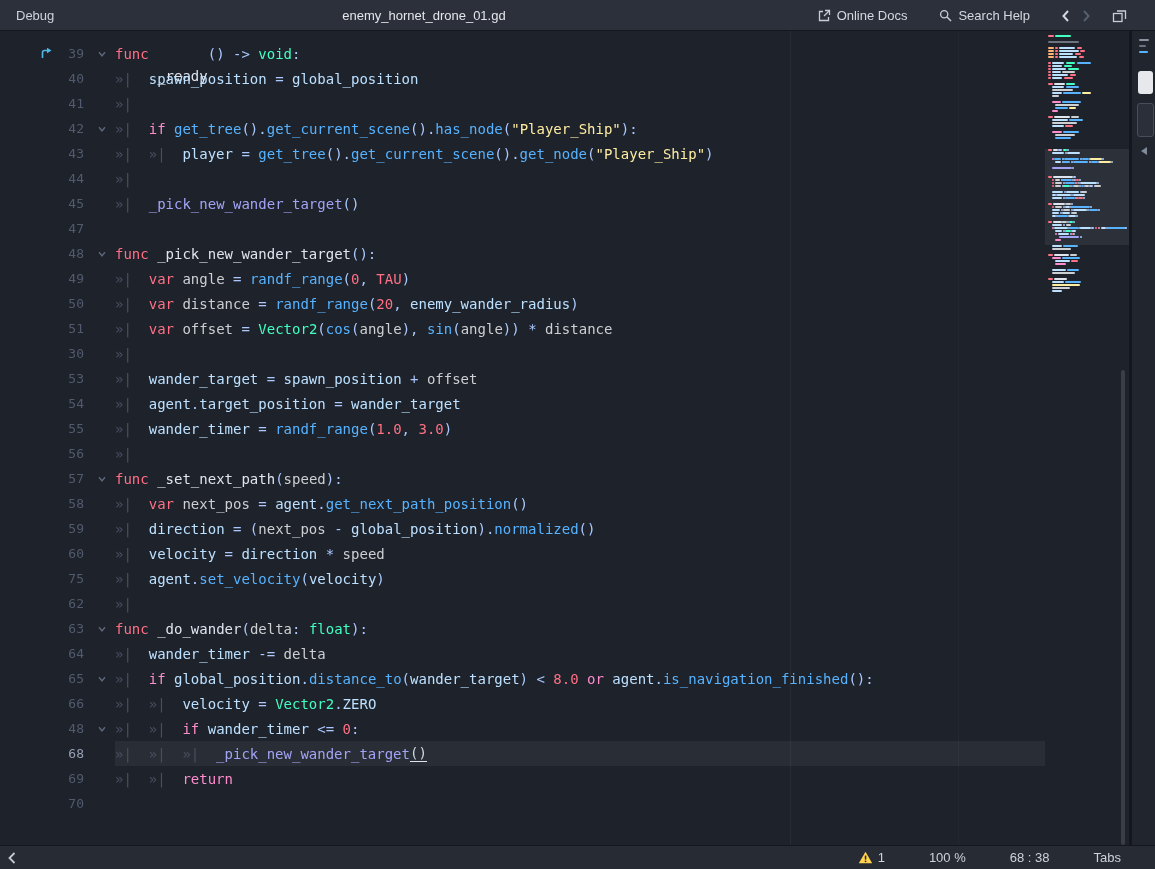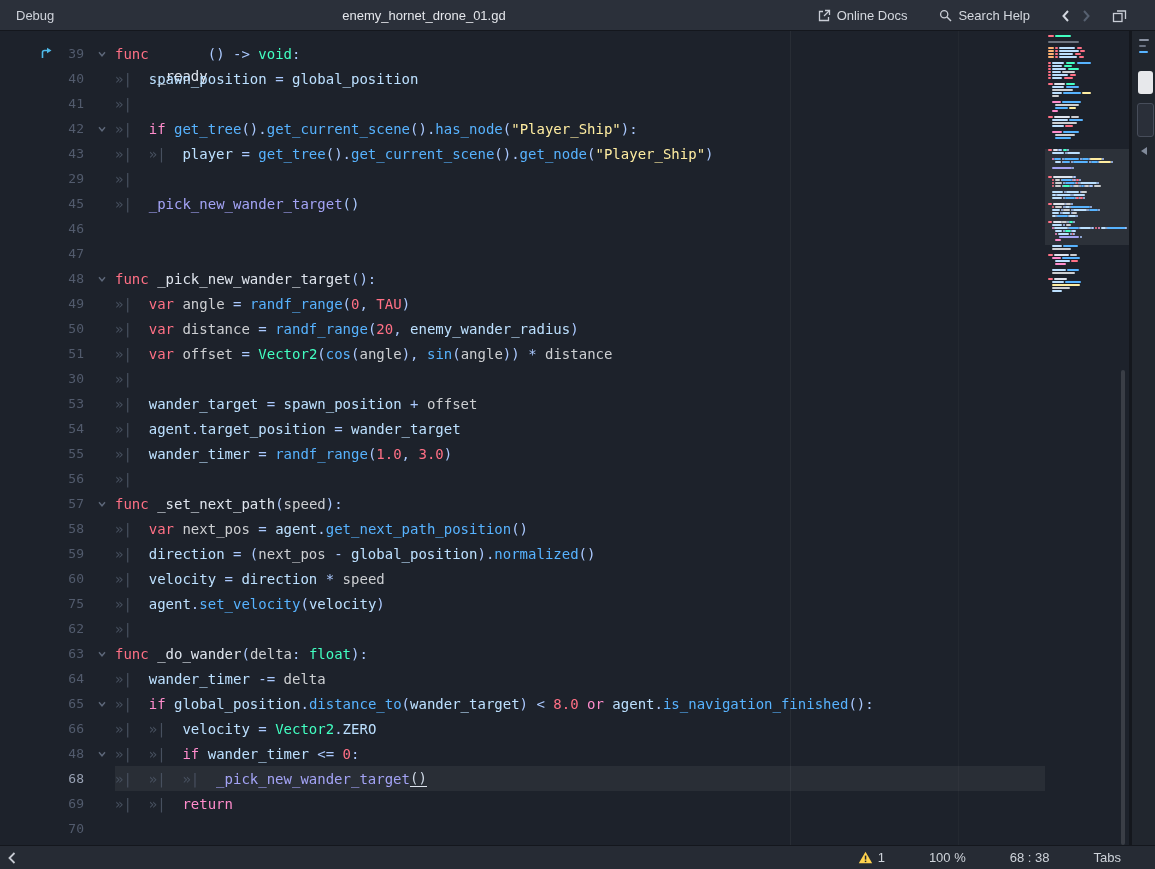--- a/index.html
+++ b/index.html
@@ -147,33 +147,28 @@
           </svg>
         </div>
         <div class="code-area"><span class="tab">»|</span><span style="color: rgb(255, 140, 204);">if </span><span style="color: rgb(87, 179, 255);">get_tree</span><span style="color: rgb(171, 201, 255);">().</span><span style="color: rgb(87, 179, 255);">get_current_scene</span><span style="color: rgb(171, 201, 255);">().</span><span style="color: rgb(87, 179, 255);">has_node</span><span style="color: rgb(171, 201, 255);">(</span><span style="color: rgb(255, 237, 161);">"Player_Ship"</span><span style="color: rgb(171, 201, 255);">):</span></div>
       </div>
       <div class="code-row">
         <div class="lnum">43</div>
         <div class="fold"></div>
         <div class="code-area"><span class="tab">»|</span><span class="tab">»|</span><span style="color: rgb(188, 224, 255);">player</span><span style="color: rgb(171, 201, 255);"> = </span><span style="color: rgb(87, 179, 255);">get_tree</span><span style="color: rgb(171, 201, 255);">().</span><span style="color: rgb(87, 179, 255);">get_current_scene</span><span style="color: rgb(171, 201, 255);">().</span><span style="color: rgb(87, 179, 255);">get_node</span><span style="color: rgb(171, 201, 255);">(</span><span style="color: rgb(255, 237, 161);">"Player_Ship"</span><span style="color: rgb(171, 201, 255);">)</span></div>
       </div>
       <div class="code-row">
-        <div class="lnum">29</div>
+        <div class="lnum">44</div>
         <div class="fold"></div>
         <div class="code-area"><span class="tab">»|</span></div>
       </div>
       <div class="code-row">
         <div class="lnum">45</div>
         <div class="fold"></div>
         <div class="code-area"><span class="tab">»|</span><span style="color: rgb(163, 163, 245);">_pick_new_wander_target</span><span style="color: rgb(171, 201, 255);">()</span></div>
-      </div>
-      <div class="code-row">
-        <div class="lnum">46</div>
-        <div class="fold"></div>
-        <div class="code-area"></div>
       </div>
       <div class="code-row">
         <div class="lnum">47</div>
         <div class="fold"></div>
         <div class="code-area"></div>
       </div>
       <div class="code-row">
         <div class="lnum">48</div>
         <div class="fold">
           <svg width="10" height="10" viewBox="0 0 10 10">

